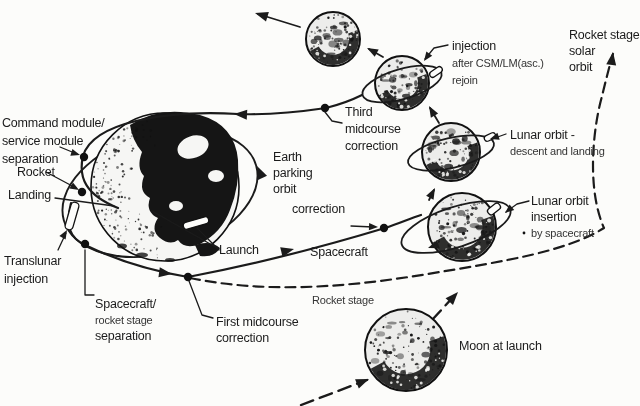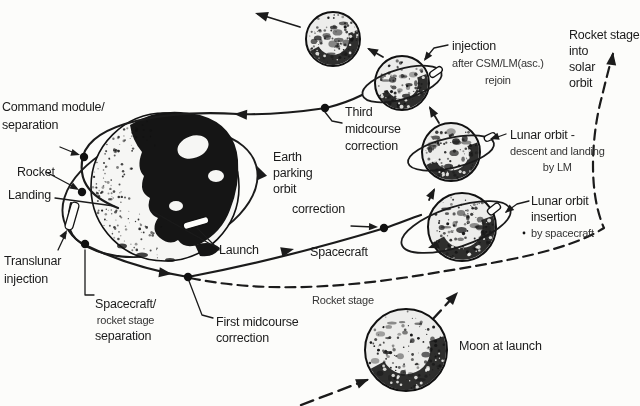--- a/index.html
+++ b/index.html
@@ -1,21 +1,21 @@
 <!DOCTYPE html>
 <html><head>
 <meta charset="utf-8">
 <style>
   html,body{margin:0;padding:0;background:#ffffff;}
   .stage{position:relative;width:640px;height:406px;background:#fcfcfa;overflow:hidden;
          font-family:"Liberation Sans",sans-serif;color:#1b1b1b;}
   svg{position:absolute;left:0;top:0;}
   .lbl{position:absolute;font-size:12.5px;line-height:15px;letter-spacing:-0.2px;white-space:nowrap;}
   .ln{display:block;}
-  .sm{font-size:11px;color:#343434;text-align:center;}
+  .sm{font-size:11px;color:#343434;}
   .lh16{line-height:16px}.lh17{line-height:17px}.lh18{line-height:18px}
 </style>
 </head>
 <body>
 
 <div class="stage">
 
 <svg width="640" height="406" viewBox="0 0 640 406" stroke-linecap="round" stroke-linejoin="round">
 
   <path d="M190,278 C268,294 348,287 428,274 C505,261 565,252 604,228 C588,192 592,138 600,104 C605,84 609,67 613,54" fill="none" stroke="#1b1b1b" stroke-width="2.2" stroke-dasharray="10 6"></path>
@@ -837,22 +837,23 @@
   </g>
 
   <g transform="translate(72,216) rotate(16)">
     <rect x="-4" y="-14" width="8" height="28" rx="3.5" fill="#fdfdfb" stroke="#111" stroke-width="1.3"></rect>
   </g>
   <g transform="translate(196,223) rotate(-16)">
     <rect x="-13" y="-3.5" width="26" height="7" rx="3" fill="#fdfdfb" stroke="#111" stroke-width="1.3"></rect>
   </g>
 </svg>
 
-  <div class="lbl lh18" style="left:2px;top:98px">
+  <div class="lbl lh18" style="left:2px;top:114px">
     <span class="ln">Command module/</span>
+    <span class="ln">service module</span>
     <span class="ln">separation</span>
   </div>
   <div class="lbl" style="left:17px;top:165px">
     <span class="ln">Rocket</span>
   </div>
   <div class="lbl" style="left:8px;top:188px">
     <span class="ln">Landing</span>
   </div>
   <div class="lbl lh18" style="left:4px;top:252px">
     <span class="ln">Translunar</span>
@@ -889,28 +890,26 @@
     <span class="ln">midcourse</span>
     <span class="ln">correction</span>
   </div>
   <div class="lbl lh17" style="left:452px;top:38px">
     <span class="ln">injection</span>
     <span class="ln sm">after CSM/LM(asc.)</span>
     <span class="ln sm">rejoin</span>
   </div>
   <div class="lbl lh16" style="left:569px;top:27px">
     <span class="ln">Rocket stage</span>
-    <span class="ln">into</span>
     <span class="ln">solar</span>
     <span class="ln">orbit</span>
   </div>
   <div class="lbl lh16" style="left:510px;top:127px">
     <span class="ln">Lunar orbit -</span>
     <span class="ln sm">descent and landing</span>
-    <span class="ln sm">by LM</span>
   </div>
   <div class="lbl lh16" style="left:531px;top:193px">
     <span class="ln">Lunar orbit</span>
     <span class="ln">insertion</span>
     <span class="ln sm">by spacecraft</span>
   </div>
   <div class="lbl" style="left:459px;top:339px">
     <span class="ln">Moon at launch</span>
   </div>
 </div>

